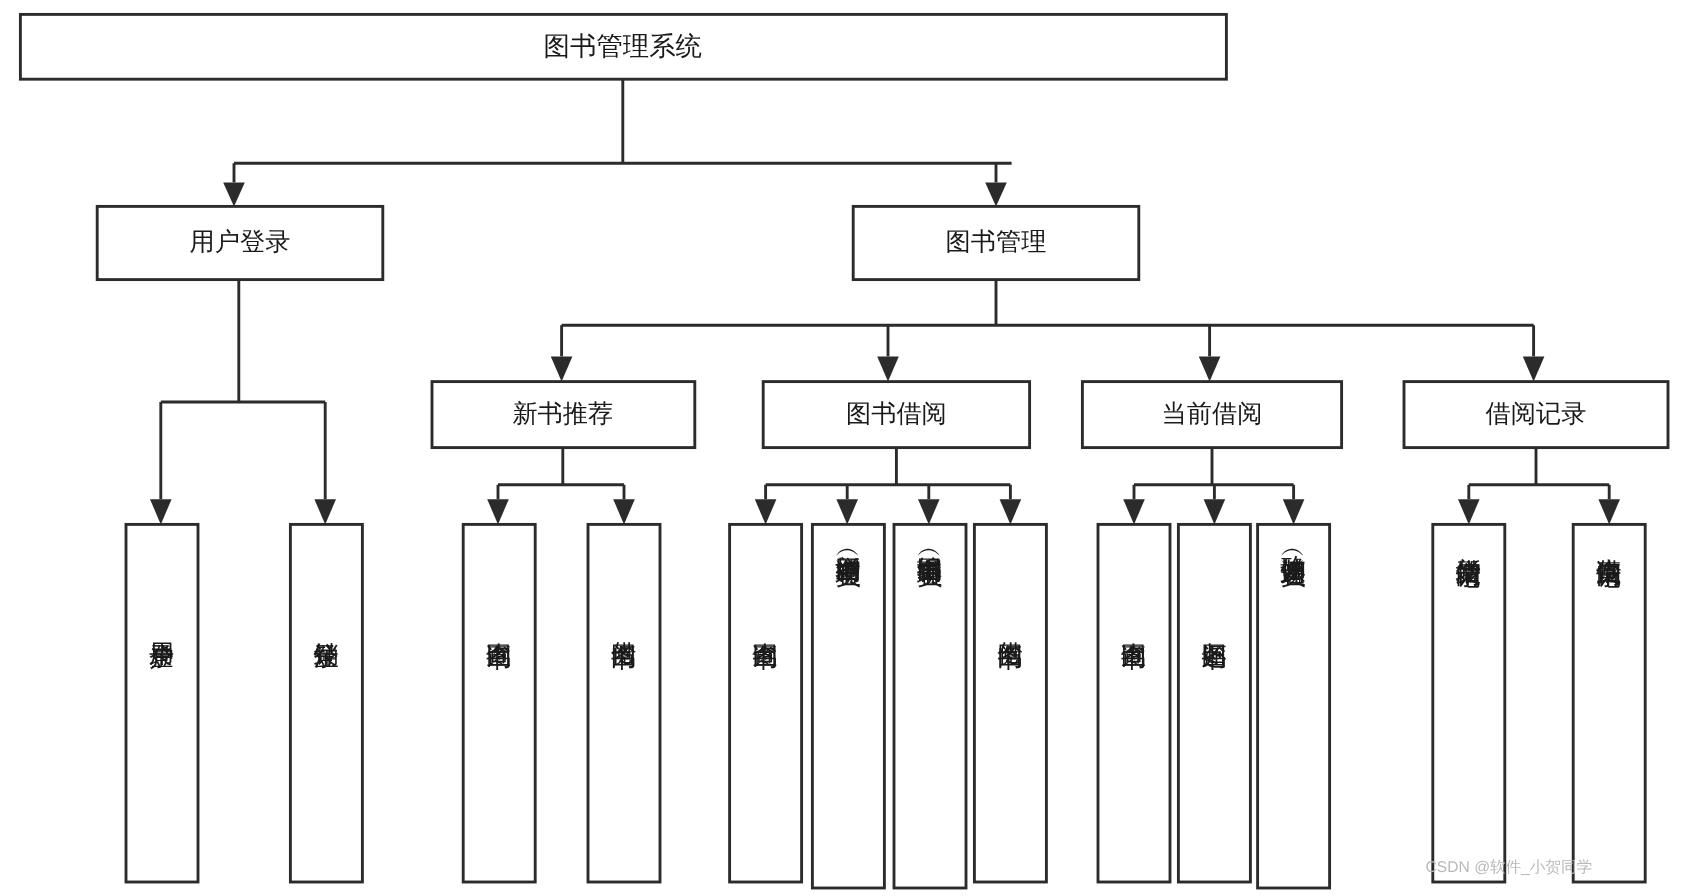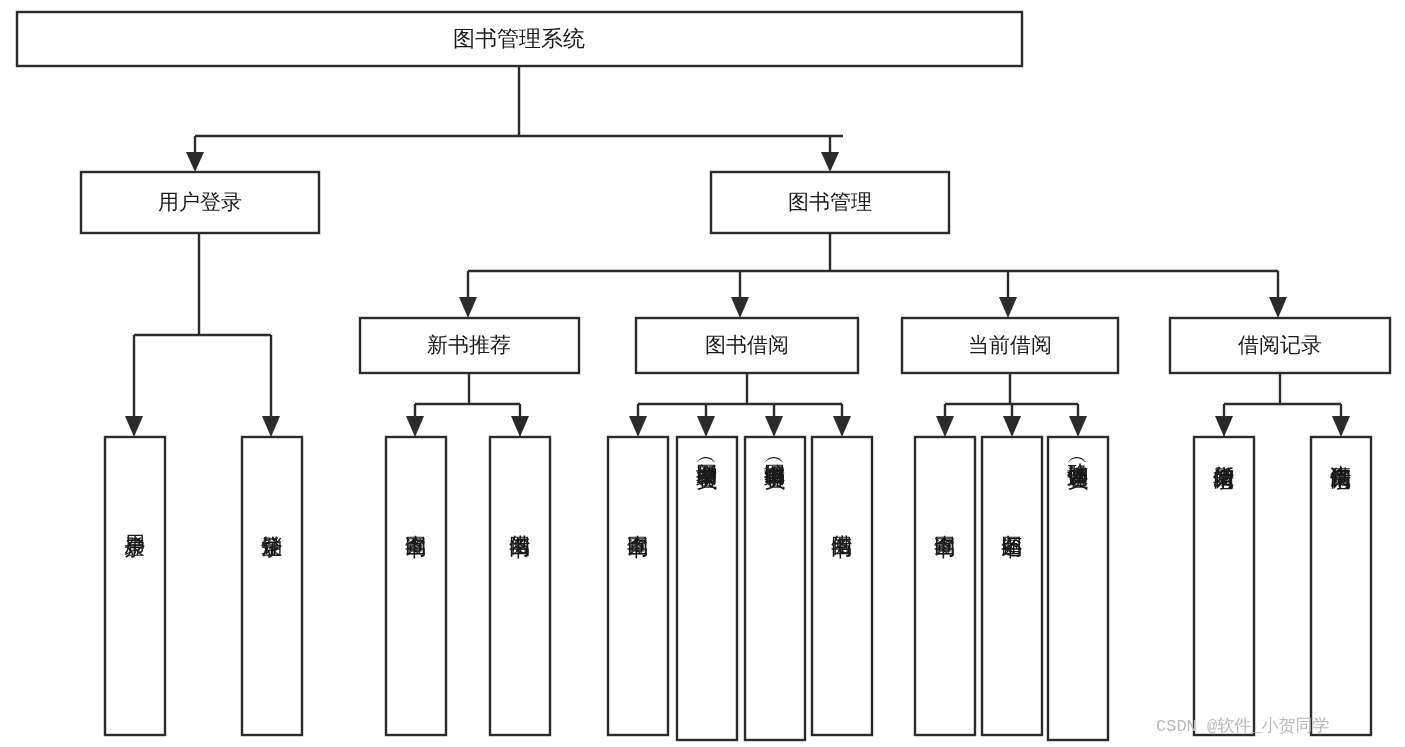--- a/index.html
+++ b/index.html
@@ -63,24 +63,24 @@
     line-height: 1.08;
     color: #1a1a1a;
     writing-mode: vertical-rl;
     text-orientation: upright;
     white-space: nowrap;
     letter-spacing: 1px;
     pointer-events: none;
   }
   .watermark {
     position: absolute;
-    font-family: Liberation Mono, monospace;
-    font-size: 17px;
+    font-family: Liberation Sans, sans-serif;
+    font-size: 13px;
     color: #b9b9b9;
-    left: 1156px;
+    left: 1188px;
     top: 714px;
     white-space: nowrap;
   }
 </style>
 </head>
 <body>
 
 <div id="diagram-root">
 
   <svg id="tree-svg" viewBox="0 0 1405 747">

